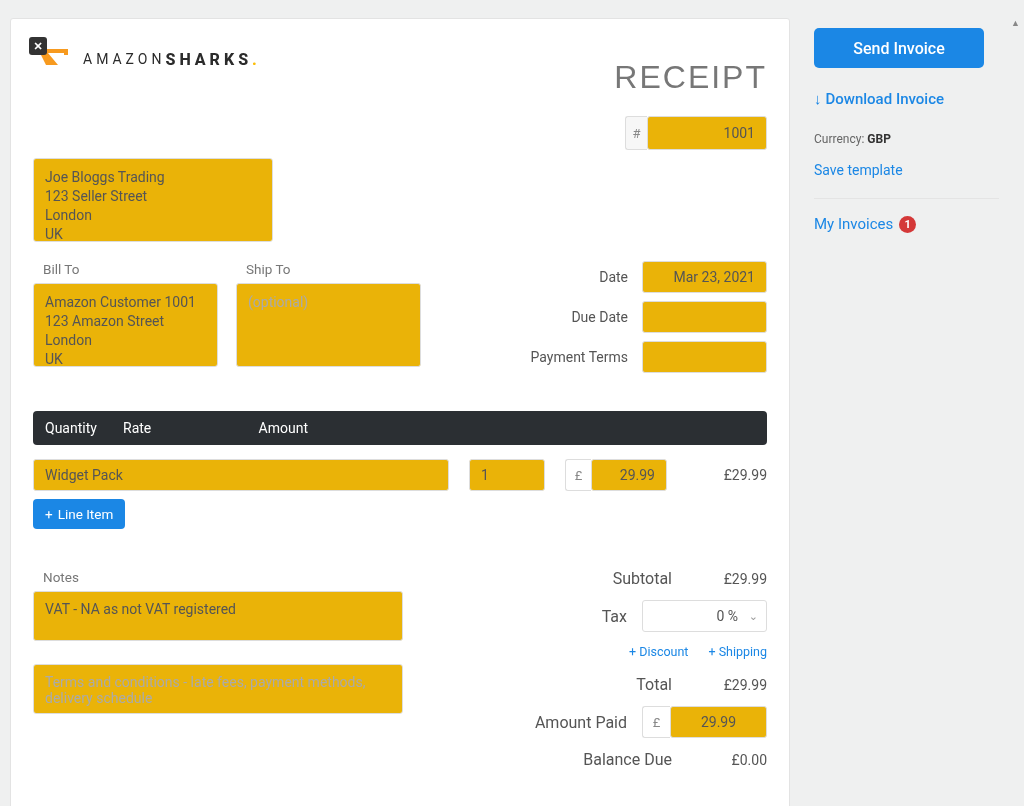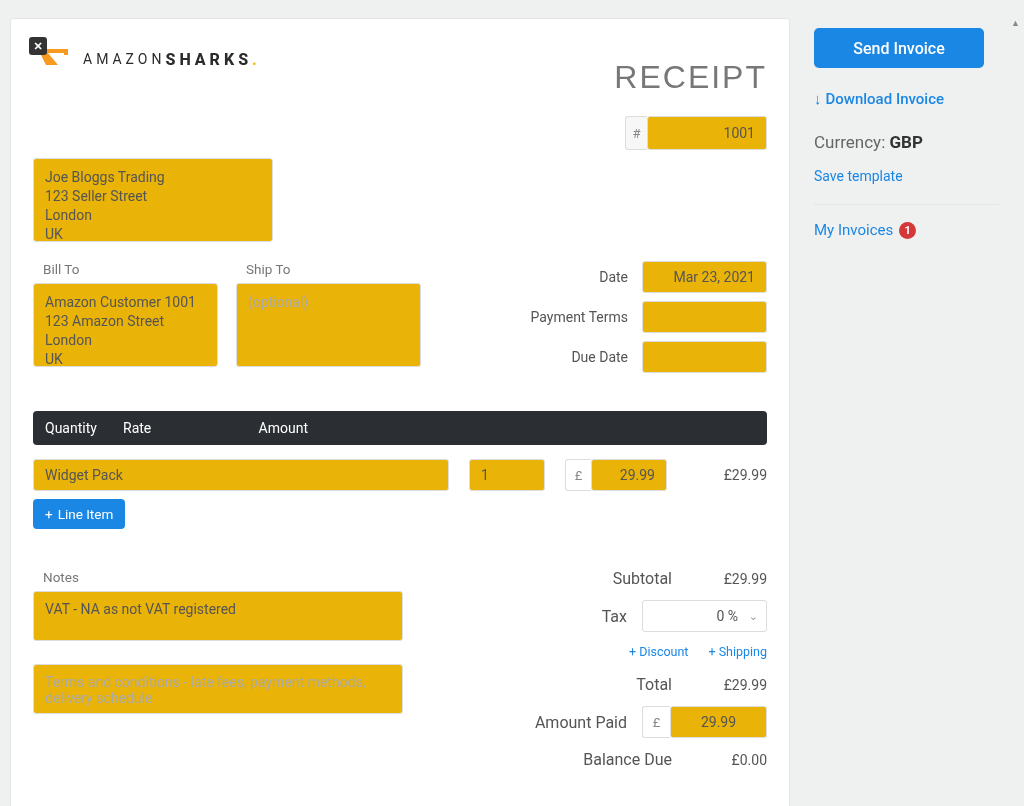--- a/index.html
+++ b/index.html
@@ -54,21 +54,21 @@
 .sum-val { width: 80px; text-align: right; color: #555; }
 .tax-select { width: 125px; height: 32px; border: 1px solid #ddd; border-radius: 3px; text-align: right; padding-right: 28px; color: #555; position: relative; display: flex; align-items: center; justify-content: flex-end; }
 .tax-chevron { position: absolute; right: 8px; top: 50%; transform: translateY(-50%); color: #999; font-size: 11px;}
 .plus-link { color: #1b87e5; font-size: 12.5px; cursor: pointer; }
 .plus-row { display: flex; justify-content: flex-end; gap: 20px; margin-bottom: 16px; }
 .paid-wrap { display: flex; width: 125px; }
 .paid-cur { width: 28px; height: 32px; border: 1px solid #ddd; border-right: none; border-radius: 3px 0 0 3px; display: flex; align-items: center; justify-content: center; color: #888; background: #fff; font-size: 13px;}
 .paid-input { width: 97px; height: 32px; border-radius: 0 3px 3px 0; text-align: center; }
 .side .send-btn { width: 170px; height: 40px; background: #1b87e5; color: #fff; border: none; border-radius: 5px; font-size: 16px; font-weight: 500; cursor: pointer; }
 .side-link { color: #1b87e5; font-size: 15px; cursor: pointer; margin-top: 22px; display: flex; align-items: center; gap: 4px; font-weight: 500;}
-.currency-row { margin-top: 24px; color: #666; font-size: 17px; }
+.currency-row { margin-top: 24px; color: #666; font-size: 12px; }
 .currency-row b { color: #333; font-weight: 700; }
 .save-link { color: #1b87e5; font-size: 14px; margin-top: 16px; display: block; cursor: pointer; }
 .divider { border-top: 1px solid #e4e4e4; margin: 20px 0 16px 0; }
 .my-inv { display: flex; align-items: center; gap: 6px; color: #1b87e5; font-size: 15px; cursor: pointer; }
 .badge { background: #d43838; color: #fff; width: 17px; height: 17px; border-radius: 50%; font-size: 11px; display: flex; align-items: center; justify-content: center; font-weight: bold;}
 .scroll-caret { position: absolute; top: 18px; right: 4px; font-size: 9px; color: #888;}
 </style>
 </head>
 <body>
 
@@ -112,25 +112,25 @@
       <div>
         <span class="label">Ship To</span>
         <textarea class="ship-box" placeholder="(optional)" style=""></textarea>
       </div>
       <div class="right-meta">
         <div class="meta-row">
           <span class="meta-label">Date</span>
           <input type="text" class="meta-input" value="Mar 23, 2021" style="">
         </div>
         <div class="meta-row">
+          <span class="meta-label">Due Date</span>
+          <input type="text" class="meta-input" value="" style="">
+        </div>
+        <div class="meta-row">
           <span class="meta-label">Payment Terms</span>
-          <input type="text" class="meta-input" value="" style="">
-        </div>
-        <div class="meta-row">
-          <span class="meta-label">Due Date</span>
           <input type="text" class="meta-input" value="" style="">
         </div>
       </div>
     </div>
 
     <div class="items-header">
       <div class="col-qty">Quantity</div>
       <div class="col-rate">Rate</div>
       <div class="col-amt">Amount</div>
     </div>

